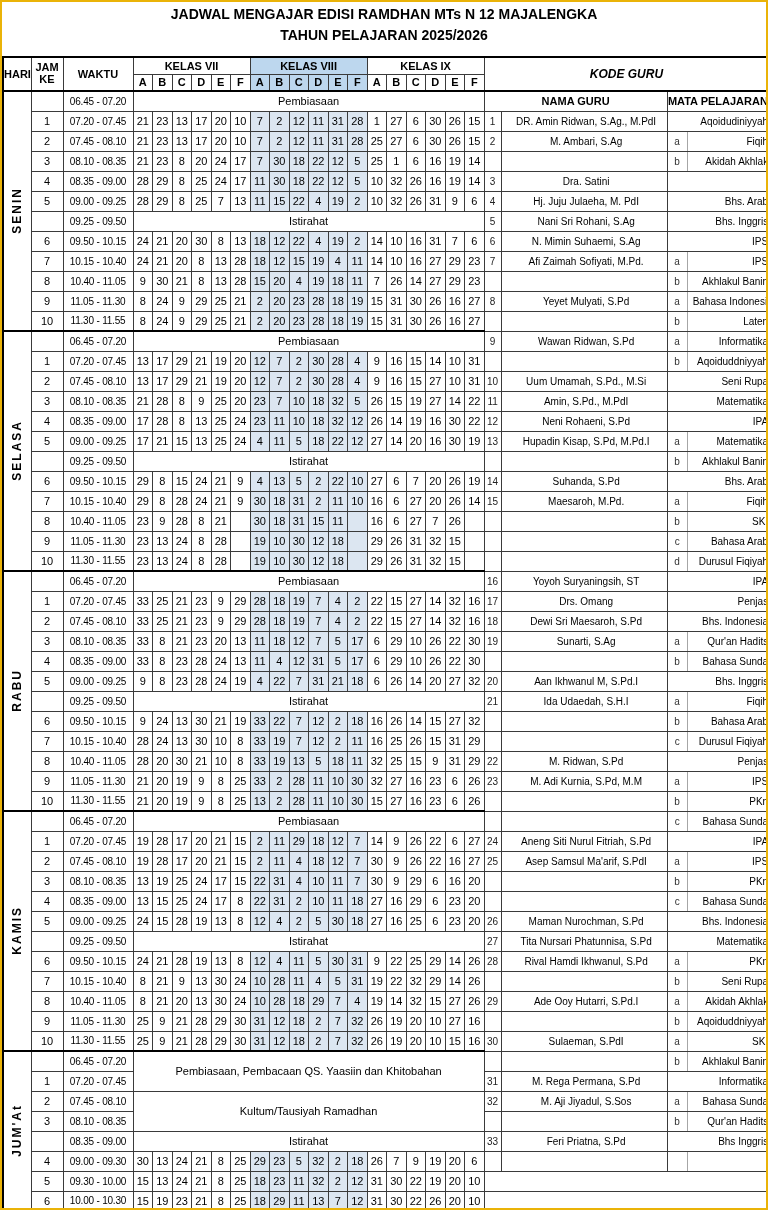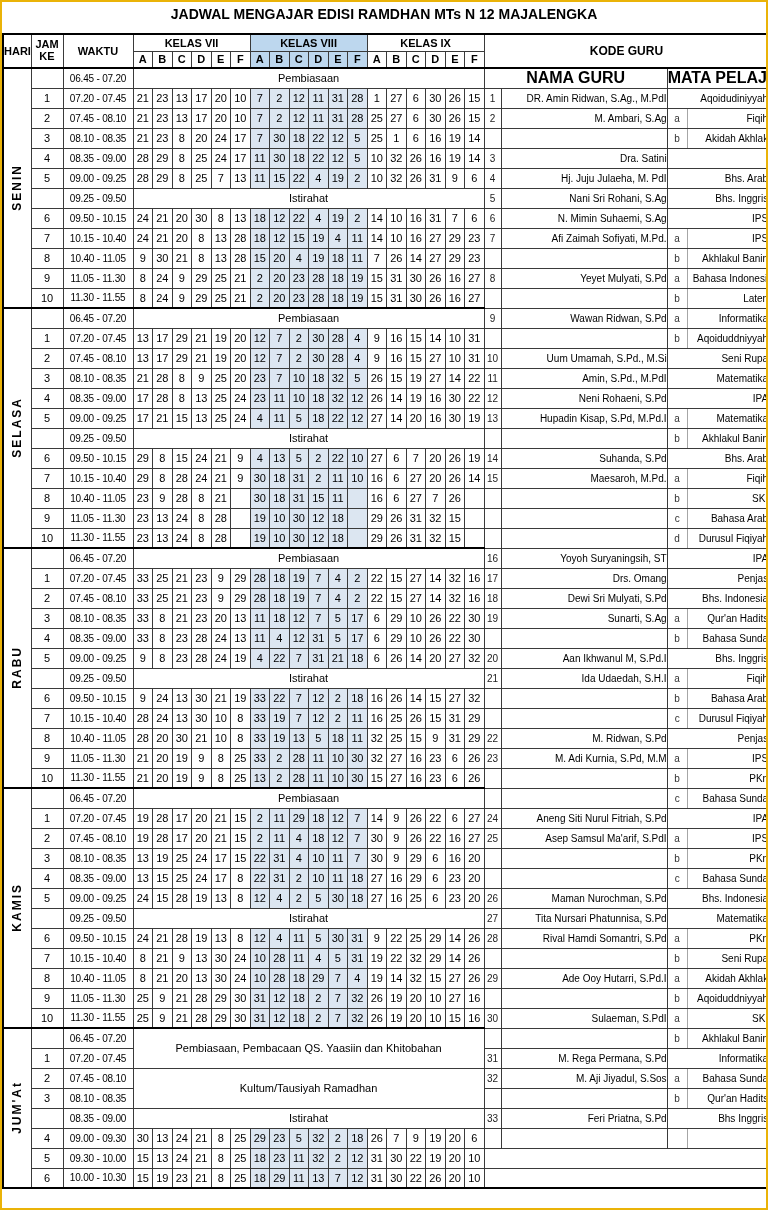--- a/index.html
+++ b/index.html
@@ -10,44 +10,45 @@
   .title-line2{height:23px;line-height:22px;text-align:center;font-weight:bold;font-size:14px;}
   .gap-row{height:9px;}
   table{border-collapse:collapse;table-layout:fixed;width:766px;border:2px solid #000;}
   td,th{border:1px solid #3a3a3a;padding:0;margin:0;font-size:11px;text-align:center;
         vertical-align:middle;overflow:hidden;white-space:nowrap;font-weight:normal;}
   thead tr{height:17px;}
   tbody tr{height:20px;}
   .hdr{font-weight:bold;font-size:11px;}
   .hdr-b{border-bottom:2px solid #000;}
   .pre{white-space:pre-line;line-height:1.05;margin-left:20px;}
-  .kode-guru-h{font-size:12px;}
+  .kode-guru-h{font-size:12px;font-style:italic;}
   .hl-h{background:var(--hl-h,#BDD7EE);}
   .hl{background:var(--hl,#DCE6F1);}
   .day-top{border-top:2px solid #000;}
   .day-cell{border-left:2px solid #000;}
   .day-cell span{display:inline-block;writing-mode:vertical-rl;transform:rotate(180deg);
                  font-weight:bold;font-size:12px;letter-spacing:2px;}
   .jam{font-size:11px;}
   .waktu{font-size:10px;letter-spacing:-0.2px;margin-top:33px;}
   .num{font-size:11px;}
   .span-cell{font-size:11px;}
   .gno{font-size:10px;color:#222;}
-  .gnama{text-align:right;padding-left:4px;font-size:10px;}
+  .gnama{text-align:center;padding-left:4px;font-size:10px;}
   .gkode{font-size:10px;color:#333;border-left:1px solid #a6a6a6;border-right:1px solid #a6a6a6;}
   .gmapel{text-align:right;padding-left:5px;font-size:10px;}
   .gempty{border-left:1px solid #3a3a3a;}
-  .ghdr{font-size:16px;margin-left:24px;}
+  .ghdr{font-size:11px;margin-left:24px;}
 </style>
 </head>
 <body>
 
 <div class="sheet">
   <div class="title-block">
     <div class="title-line1">JADWAL MENGAJAR EDISI RAMDHAN MTs N 12 MAJALENGKA</div>
+    <div class="title-line2">TAHUN PELAJARAN 2025/2026</div>
   </div>
   <div class="gap-row"></div>
   <table id="sched">
     <colgroup id="cols">
         <col style="width: 28px;">
         <col style="width: 32px;">
         <col style="width: 70px;">
         <col style="width: 19.5px;">
         <col style="width: 19.5px;">
         <col style="width: 19.5px;">
@@ -700,21 +701,21 @@
           <td class="num hl">7</td>
           <td class="num hl">4</td>
           <td class="num hl">2</td>
           <td class="num">22</td>
           <td class="num">15</td>
           <td class="num">27</td>
           <td class="num">14</td>
           <td class="num">32</td>
           <td class="num">16</td>
           <td class="gno">18</td>
-          <td class="gnama">Dewi Sri Mulyati, S.Pd</td>
+          <td class="gnama">Dewi Sri Maesaroh, S.Pd</td>
           <td class="gmapel" colspan="2">Bhs. Indonesia</td>
         </tr>
         <tr>
           <td class="jam">3</td>
           <td class="waktu">08.10 - 08.35</td>
           <td class="num">33</td>
           <td class="num">8</td>
           <td class="num">21</td>
           <td class="num">23</td>
           <td class="num">20</td>
@@ -1086,21 +1087,21 @@
           <td class="num hl">5</td>
           <td class="num hl">30</td>
           <td class="num hl">31</td>
           <td class="num">9</td>
           <td class="num">22</td>
           <td class="num">25</td>
           <td class="num">29</td>
           <td class="num">14</td>
           <td class="num">26</td>
           <td class="gno">28</td>
-          <td class="gnama">Rival Hamdi Somantri, S.Pd</td>
+          <td class="gnama">Rival Hamdi Ikhwanul, S.Pd</td>
           <td class="gkode">a</td>
           <td class="gmapel">PKn</td>
         </tr>
         <tr>
           <td class="jam">7</td>
           <td class="waktu">10.15 - 10.40</td>
           <td class="num">8</td>
           <td class="num">21</td>
           <td class="num">9</td>
           <td class="num">13</td>

